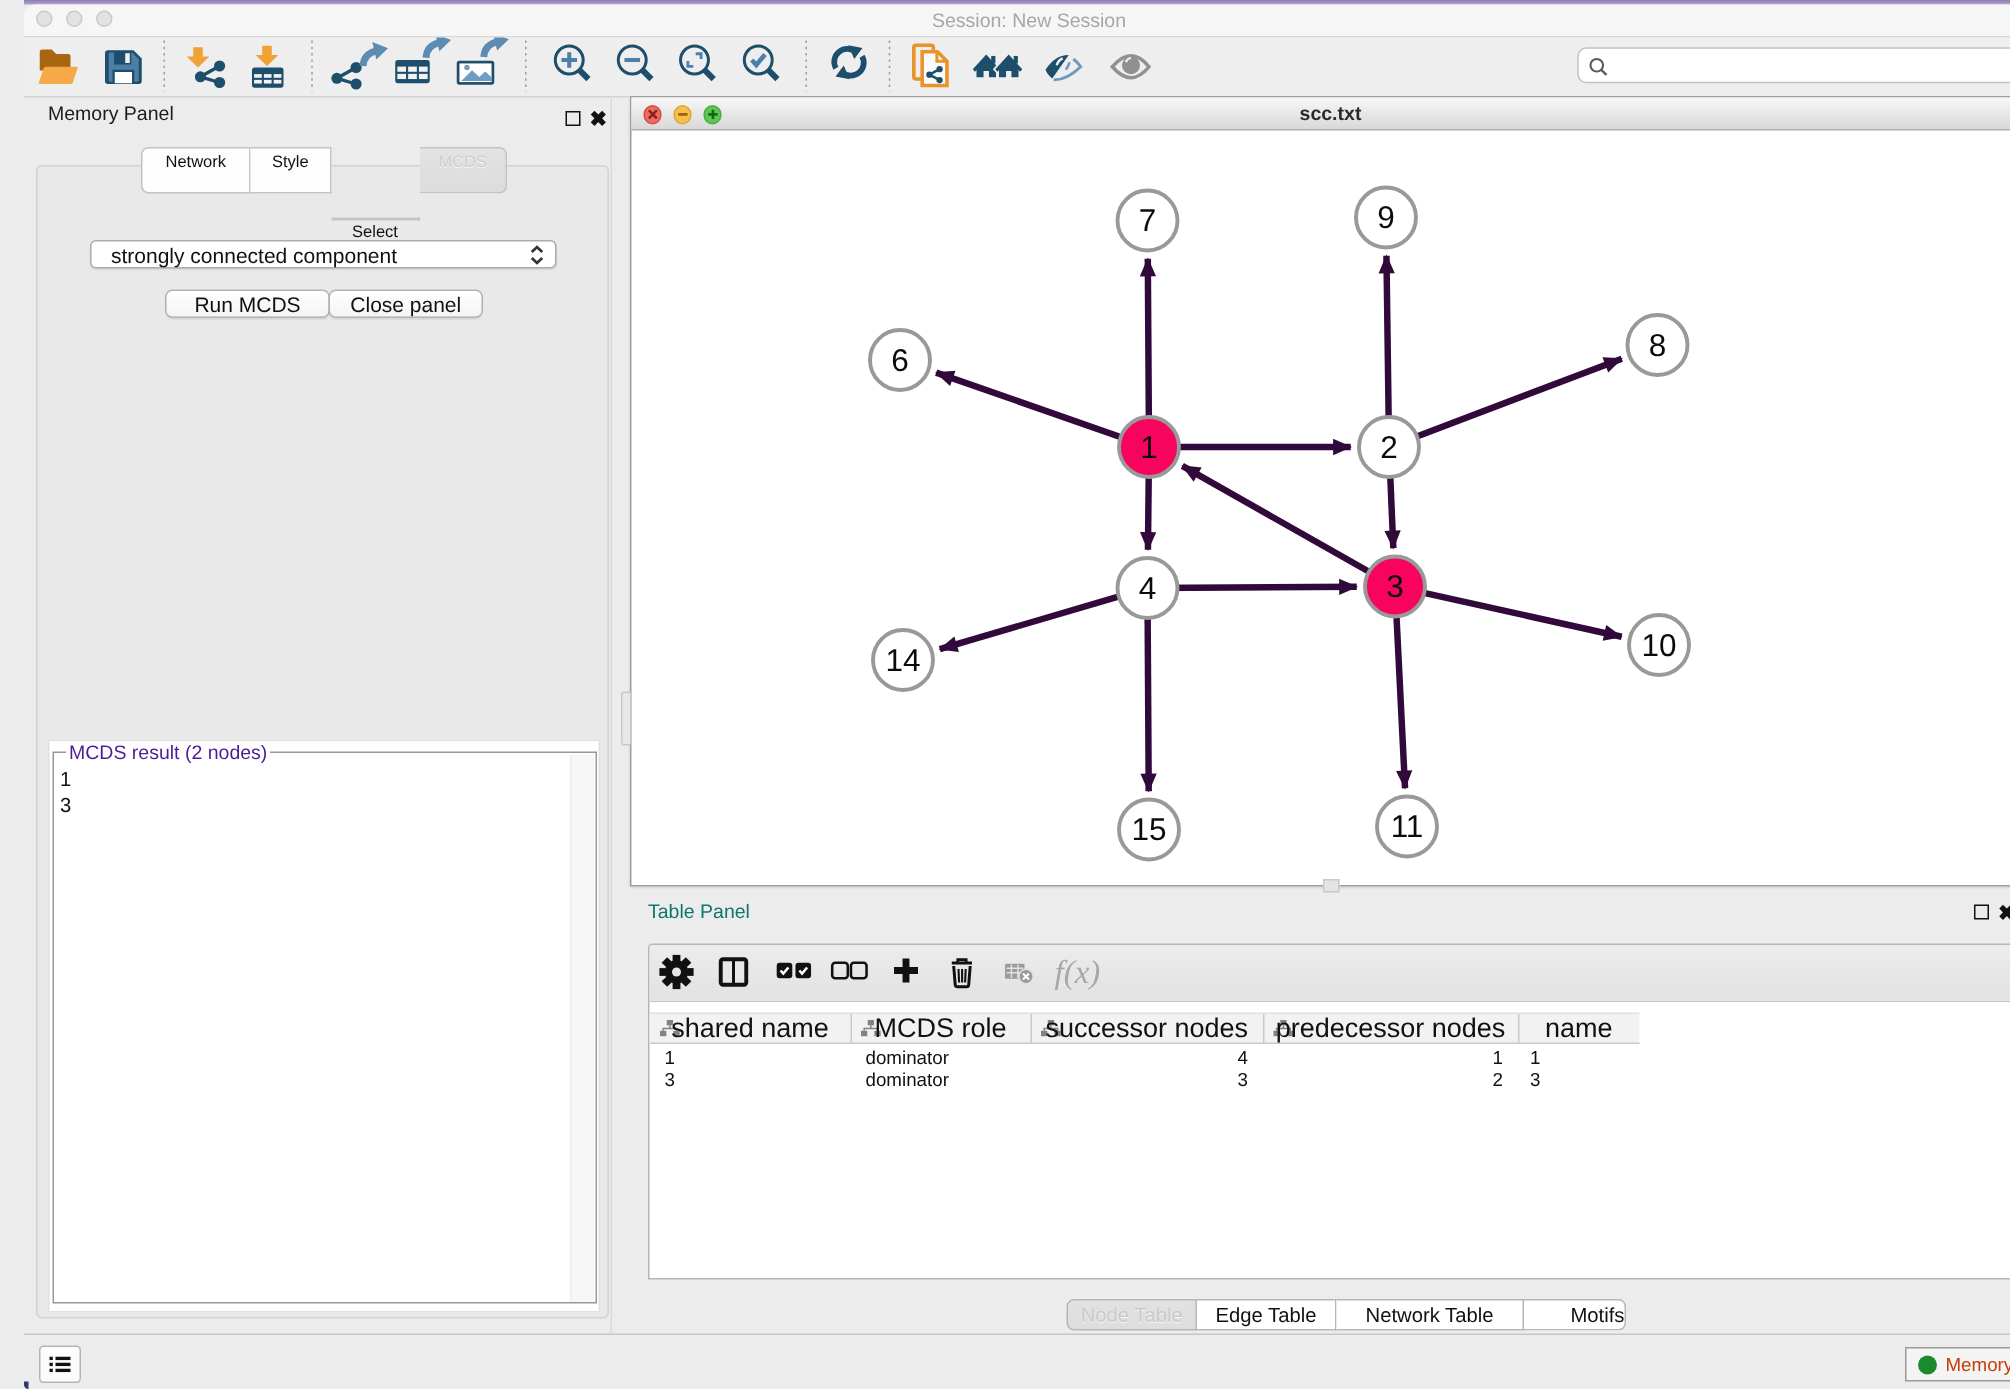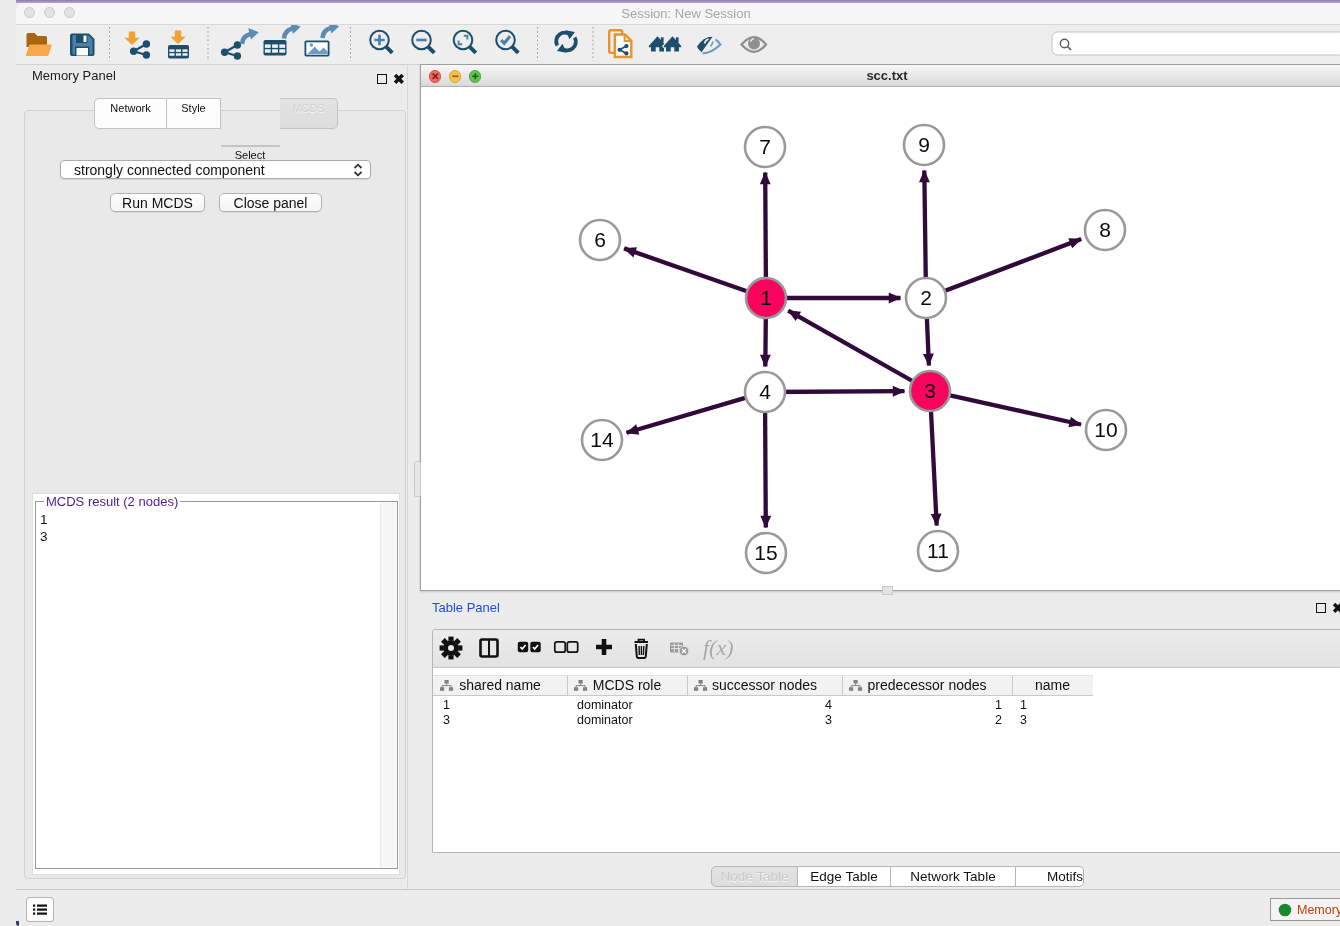--- a/index.html
+++ b/index.html
@@ -29,25 +29,25 @@
   #fieldset{position:absolute;left:2px;top:7px;width:363px;height:368px;border:1px solid #989898;box-sizing:border-box;}
   #fieldlabel{position:absolute;left:8px;top:-8px;background:#fff;padding:0 2px;font-size:13px;color:#4c1d95;}
   #fieldtext{position:absolute;left:4px;top:10px;font-size:13.5px;line-height:16.5px;color:#111;}
   #fieldscroll{position:absolute;right:1px;top:1px;width:15px;height:365px;background:#f6f6f6;border-left:1px solid #ececec;}
   
   #sccwin{left:404px;top:64px;width:934px;height:527px;background:#fff;border:1px solid #9e9e9e;box-sizing:border-box;box-shadow:0 1px 2px rgba(0,0,0,0.15);}
   #scctitle{position:absolute;left:0;top:0;width:100%;height:22px;background:linear-gradient(#f8f8f8,#d8d8d8);border-bottom:1px solid #aeaeae;box-sizing:border-box;}
   #scctitle .txt{position:absolute;width:100%;text-align:center;font-size:13px;font-weight:600;color:#2a2a2a;line-height:22px;}
   .mac{position:absolute;top:5px;width:12.5px;height:12.5px;border-radius:50%;box-sizing:border-box;}
   
-  #tpheader{left:416px;top:600px;font-size:13px;color:#1d4ed8;}
+  #tpheader{left:416px;top:600px;font-size:13px;color:#0f766e;}
   #tablebox{left:416px;top:629px;width:912px;height:224px;background:#fff;border:1px solid #b5b5b5;border-radius:3px 3px 0 0;box-sizing:border-box;}
   #ttoolbar{position:absolute;left:0;top:0;width:100%;height:38px;background:linear-gradient(#ececec,#e2e2e2);border-bottom:1px solid #c4c4c4;box-sizing:border-box;border-radius:3px 3px 0 0;}
   #thead{position:absolute;left:0;top:45px;width:660px;height:21px;background:#f2f2f2;border-top:1px solid #e2e2e2;border-bottom:1px solid #c9c9c9;box-sizing:border-box;}
-  .hcell{position:absolute;top:0;height:19px;font-size:14px;color:#111;text-align:center;line-height:19px;}
+  .hcell{position:absolute;top:0;height:19px;font-size:18px;color:#111;text-align:center;line-height:19px;}
   .hdiv{position:absolute;top:0;width:1px;height:19px;background:#c9c9c9;}
   .trow{position:absolute;font-size:12.5px;color:#111;height:15px;line-height:15px;}
   
   #btabs{left:695px;top:866px;height:21px;display:flex;font-size:13.5px;}
   .btab{background:#fff;border:1px solid #b6b6b6;border-left:none;line-height:20px;text-align:center;color:#111;box-sizing:border-box;}
   .btab.first{border-left:1px solid #b6b6b6;border-radius:5px 0 0 5px;background:linear-gradient(#e2e2e2,#dddddd);color:#c9c9c9;text-shadow:0 1px 0 #f8f8f8;}
   .btab.last{border-radius:0 5px 5px 0;text-align:right;}
   
   #statusbar{left:0;top:889px;width:1340px;height:37px;background:#ececec;border-top:1px solid #c6c6c6;box-sizing:border-box;}
   #listbtn{position:absolute;left:10px;top:7px;width:28px;height:25px;background:#fcfcfc;border:1px solid #b4b4b4;border-radius:3px;box-sizing:border-box;}
@@ -176,21 +176,21 @@
     <div class="tab" style="width:59px;margin-top:47px;">Select</div>
     <div class="tab sel" style="width:58px;">MCDS</div>
   </div>
   <div class="abs" id="combo">
     <div class="ctext">strongly connected component</div>
     <svg style="position:absolute;right:6px;top:2px;" width="12" height="14">
       <path d="M2.5 5 L6 1.7 L9.5 5" fill="none" stroke="#333" stroke-width="1.8"></path>
       <path d="M2.5 9 L6 12.3 L9.5 9" fill="none" stroke="#333" stroke-width="1.8"></path>
     </svg>
   </div>
-  <div class="abs btn" style="left:94px;top:193px;width:95px;">Run MCDS</div>
+  <div class="abs btn" style="left:94px;top:193px;width:110px;">Run MCDS</div>
   <div class="abs btn" style="left:203px;top:193px;width:103px;">Close panel</div>
   <div class="abs" id="resultbox">
     <div id="fieldset">
       <div id="fieldlabel">MCDS result (2 nodes)</div>
       <div id="fieldtext">1<br>3</div>
       <div id="fieldscroll"></div>
     </div>
   </div>
 
   <div class="abs" style="left:391px;top:64px;width:1px;height:825px;background:#d9d9d9;"></div>

